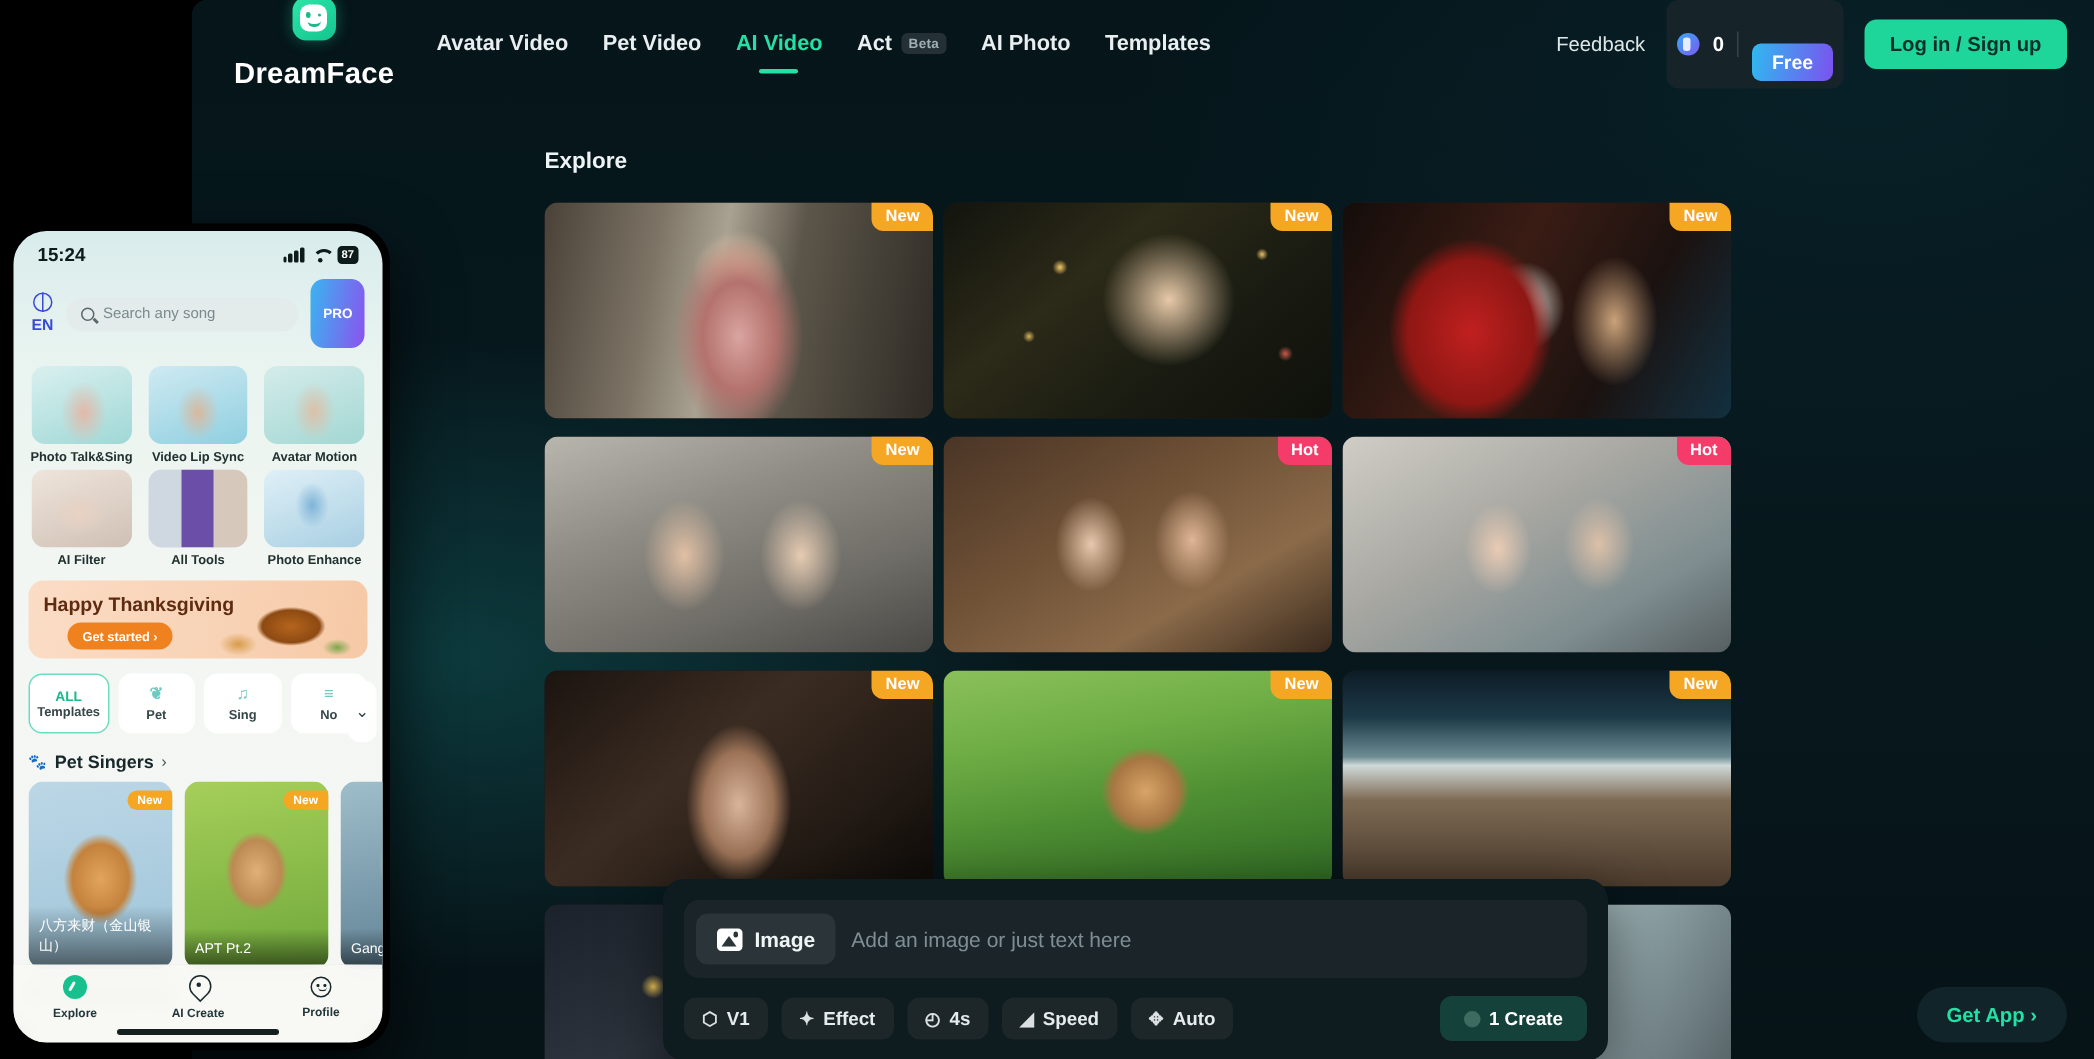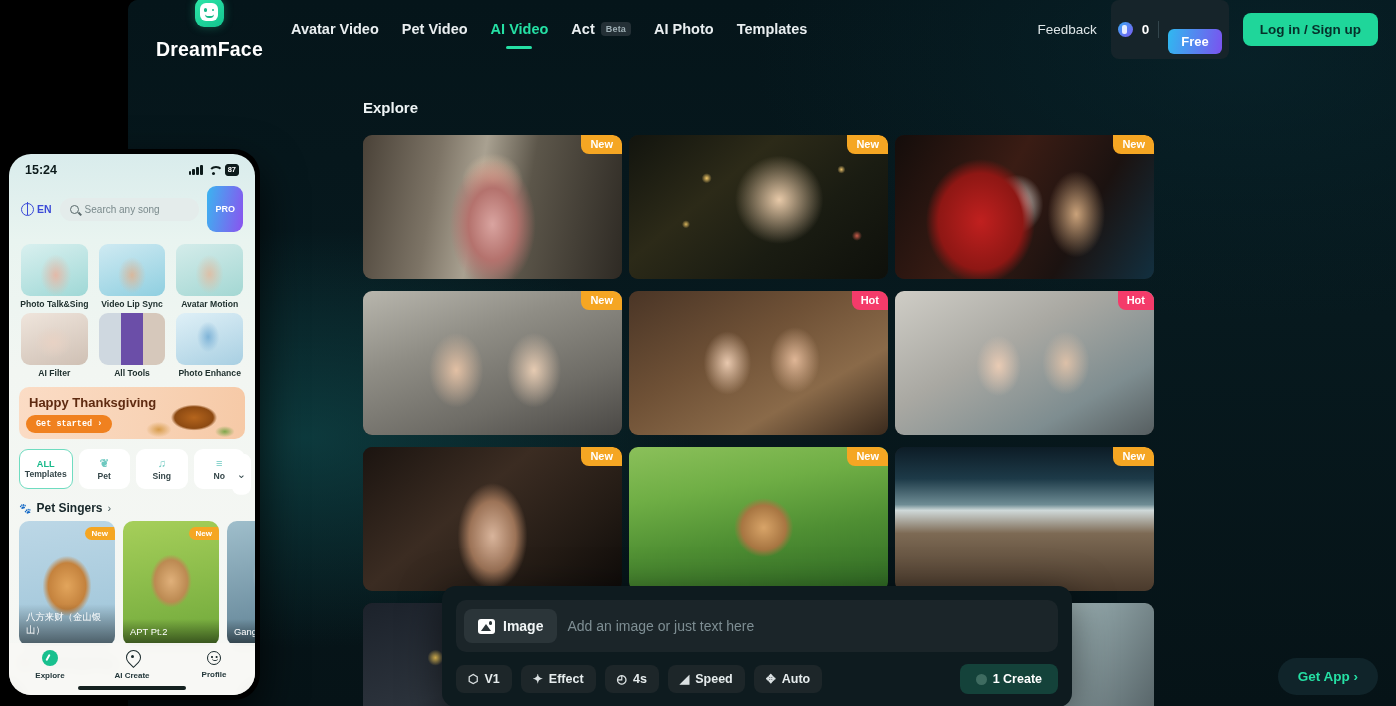--- a/index.html
+++ b/index.html
@@ -219,21 +219,21 @@
   .wifi{width:12px;height:9px;position:relative;}
   .wifi:before{content:"";position:absolute;left:0;top:0;width:12px;height:12px;
     border:2px solid #0d1b1b;border-radius:50%;clip-path:polygon(0 0,100% 0,50% 50%);}
   .wifi:after{content:"";position:absolute;left:4.5px;top:6px;width:3px;height:3px;border-radius:50%;background:#0d1b1b;}
   .batt{
     border:1.4px solid #0d1b1b;border-radius:3px;padding:1px 2px;font-size:7.5px;
     font-weight:700;color:#fff;background:#0d1b1b;line-height:1;
   }
 
   .search-row{ display:flex; align-items:center; gap:8px; padding:6px 12px 8px; }
-  .lang{ display:flex; align-items:center; gap:3px; color:#3b4bd8; font-size:10.5px; font-weight:700;}
+  .lang{ display:flex; align-items:center; gap:3px; color:#3b4bd8; font-size:10.5px; font-weight:700;flex-direction:column;}
   .globe{width:13px;height:13px;border-radius:50%;border:1.5px solid #3b4bd8;position:relative;}
   .globe:after{content:"";position:absolute;left:5px;top:-1.5px;width:1.4px;height:13px;background:#3b4bd8;}
   .search-box{
     flex:1; height:23px; background:#e4eceb; border-radius:12px;
     display:flex; align-items:center; gap:6px; padding:0 10px;
   }
   .mag{width:9px;height:9px;border:1.5px solid #59696b;border-radius:50%;position:relative;flex:none;}
   .mag:after{content:"";position:absolute;right:-4px;bottom:-2px;width:4px;height:1.5px;background:#59696b;transform:rotate(45deg);}
   .search-ph{ color:#7a8a8c; font-size:10px; }
   .pro-pill{
@@ -257,22 +257,22 @@
       linear-gradient(90deg,#cfd8e0 33%,#6b4ea8 33% 66%,#d6c8bb 66%),
       linear-gradient(180deg,#cfd8e0,#b9c4cc);}
   .tool-label{ font-size:8.6px; color:#20312f; font-weight:700; margin-top:3px; }
 
   .promo{
     margin:9px 10px 0; height:52px; border-radius:10px; overflow:hidden; position:relative;
     background:linear-gradient(100deg,#fbdcc5 0%,#f8d3b6 55%,#f6c9a6 100%);
   }
   .promo-title{ position:absolute; left:10px; top:8px; color:#5e2a10; font-size:13px; font-weight:800; }
   .promo-cta{
-    position:absolute; left:7px; top:28px; background:#f0811f; color:#fff;
-    font-size:8.5px; font-weight:700; padding:4px 10px; border-radius:10px;font-family:Liberation Mono, monospace;
+    position:absolute; left:26px; top:28px; background:#f0811f; color:#fff;
+    font-size:8.5px; font-weight:700; padding:4px 10px; border-radius:10px;
   }
   .promo-art{
     position:absolute; right:-4px; top:2px; width:110px; height:52px;
     background:
       radial-gradient(ellipse 32px 18px at 50% 55%,#b5651d 0%,#8d4a12 60%,rgba(0,0,0,0) 72%),
       radial-gradient(ellipse 18px 11px at 18% 78%,#d79c4b,rgba(0,0,0,0) 70%),
       radial-gradient(ellipse 14px 8px at 78% 82%,#7fa64a,rgba(0,0,0,0) 70%);
   }
 
   .tabs{ display:flex; gap:6px; padding:10px 10px 0; position:relative; }

